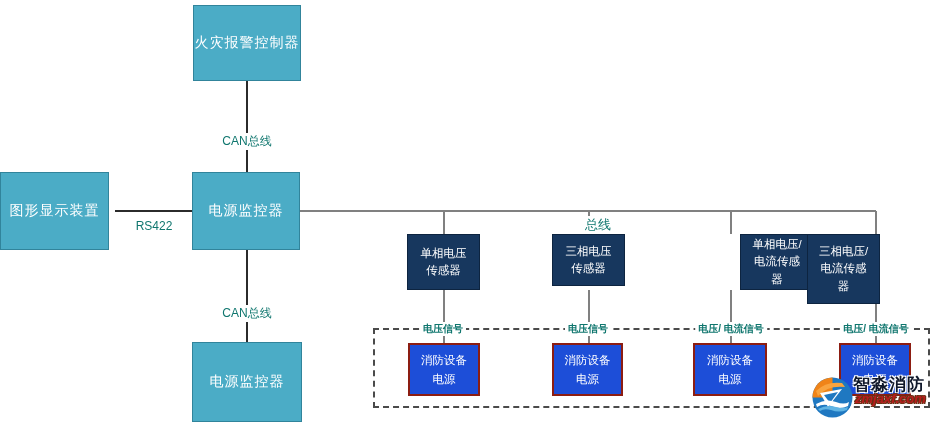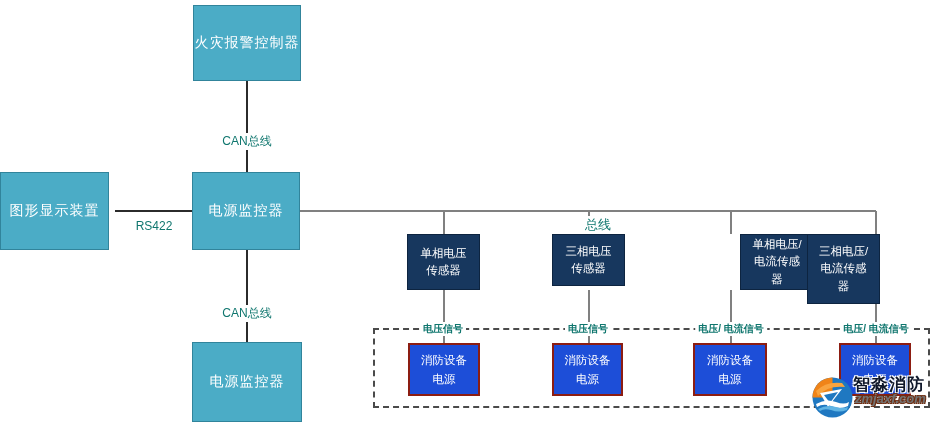--- a/index.html
+++ b/index.html
@@ -30,21 +30,21 @@
   }
   .node{z-index:2;}
   .wm{position:absolute;z-index:5;}
   .wm-brand{
     left:853px;top:373px;font-size:17px;font-weight:bold;color:#0f172a;
     letter-spacing:1px;white-space:nowrap;
     text-shadow:-1px -1px 0 #fff,1px -1px 0 #fff,-1px 1px 0 #fff,1px 1px 0 #fff;
   }
   .wm-url{
     left:855px;top:391px;font-size:13px;font-weight:bold;font-style:italic;
-    color:#737373;white-space:nowrap;
+    color:#b91c1c;white-space:nowrap;
     text-shadow:-1px -1px 0 #6B2E14,1px -1px 0 #6B2E14,-1px 1px 0 #6B2E14,1px 1px 0 #6B2E14;
   }
   .wm-logo{left:812px;top:377px;width:41px;height:41px;}
   
   #b-fire{left:193px;top:5px;width:108px;height:76px;}
   #b-display{left:0;top:172px;width:109px;height:78px;}
   #b-pmtop{left:192px;top:172px;width:108px;height:78px;}
   #b-pmbot{left:192px;top:342px;width:110px;height:80px;}
   #b-s1{left:407px;top:234px;width:73px;height:56px;}
   #b-s2{left:552px;top:234px;width:73px;height:52px;}

